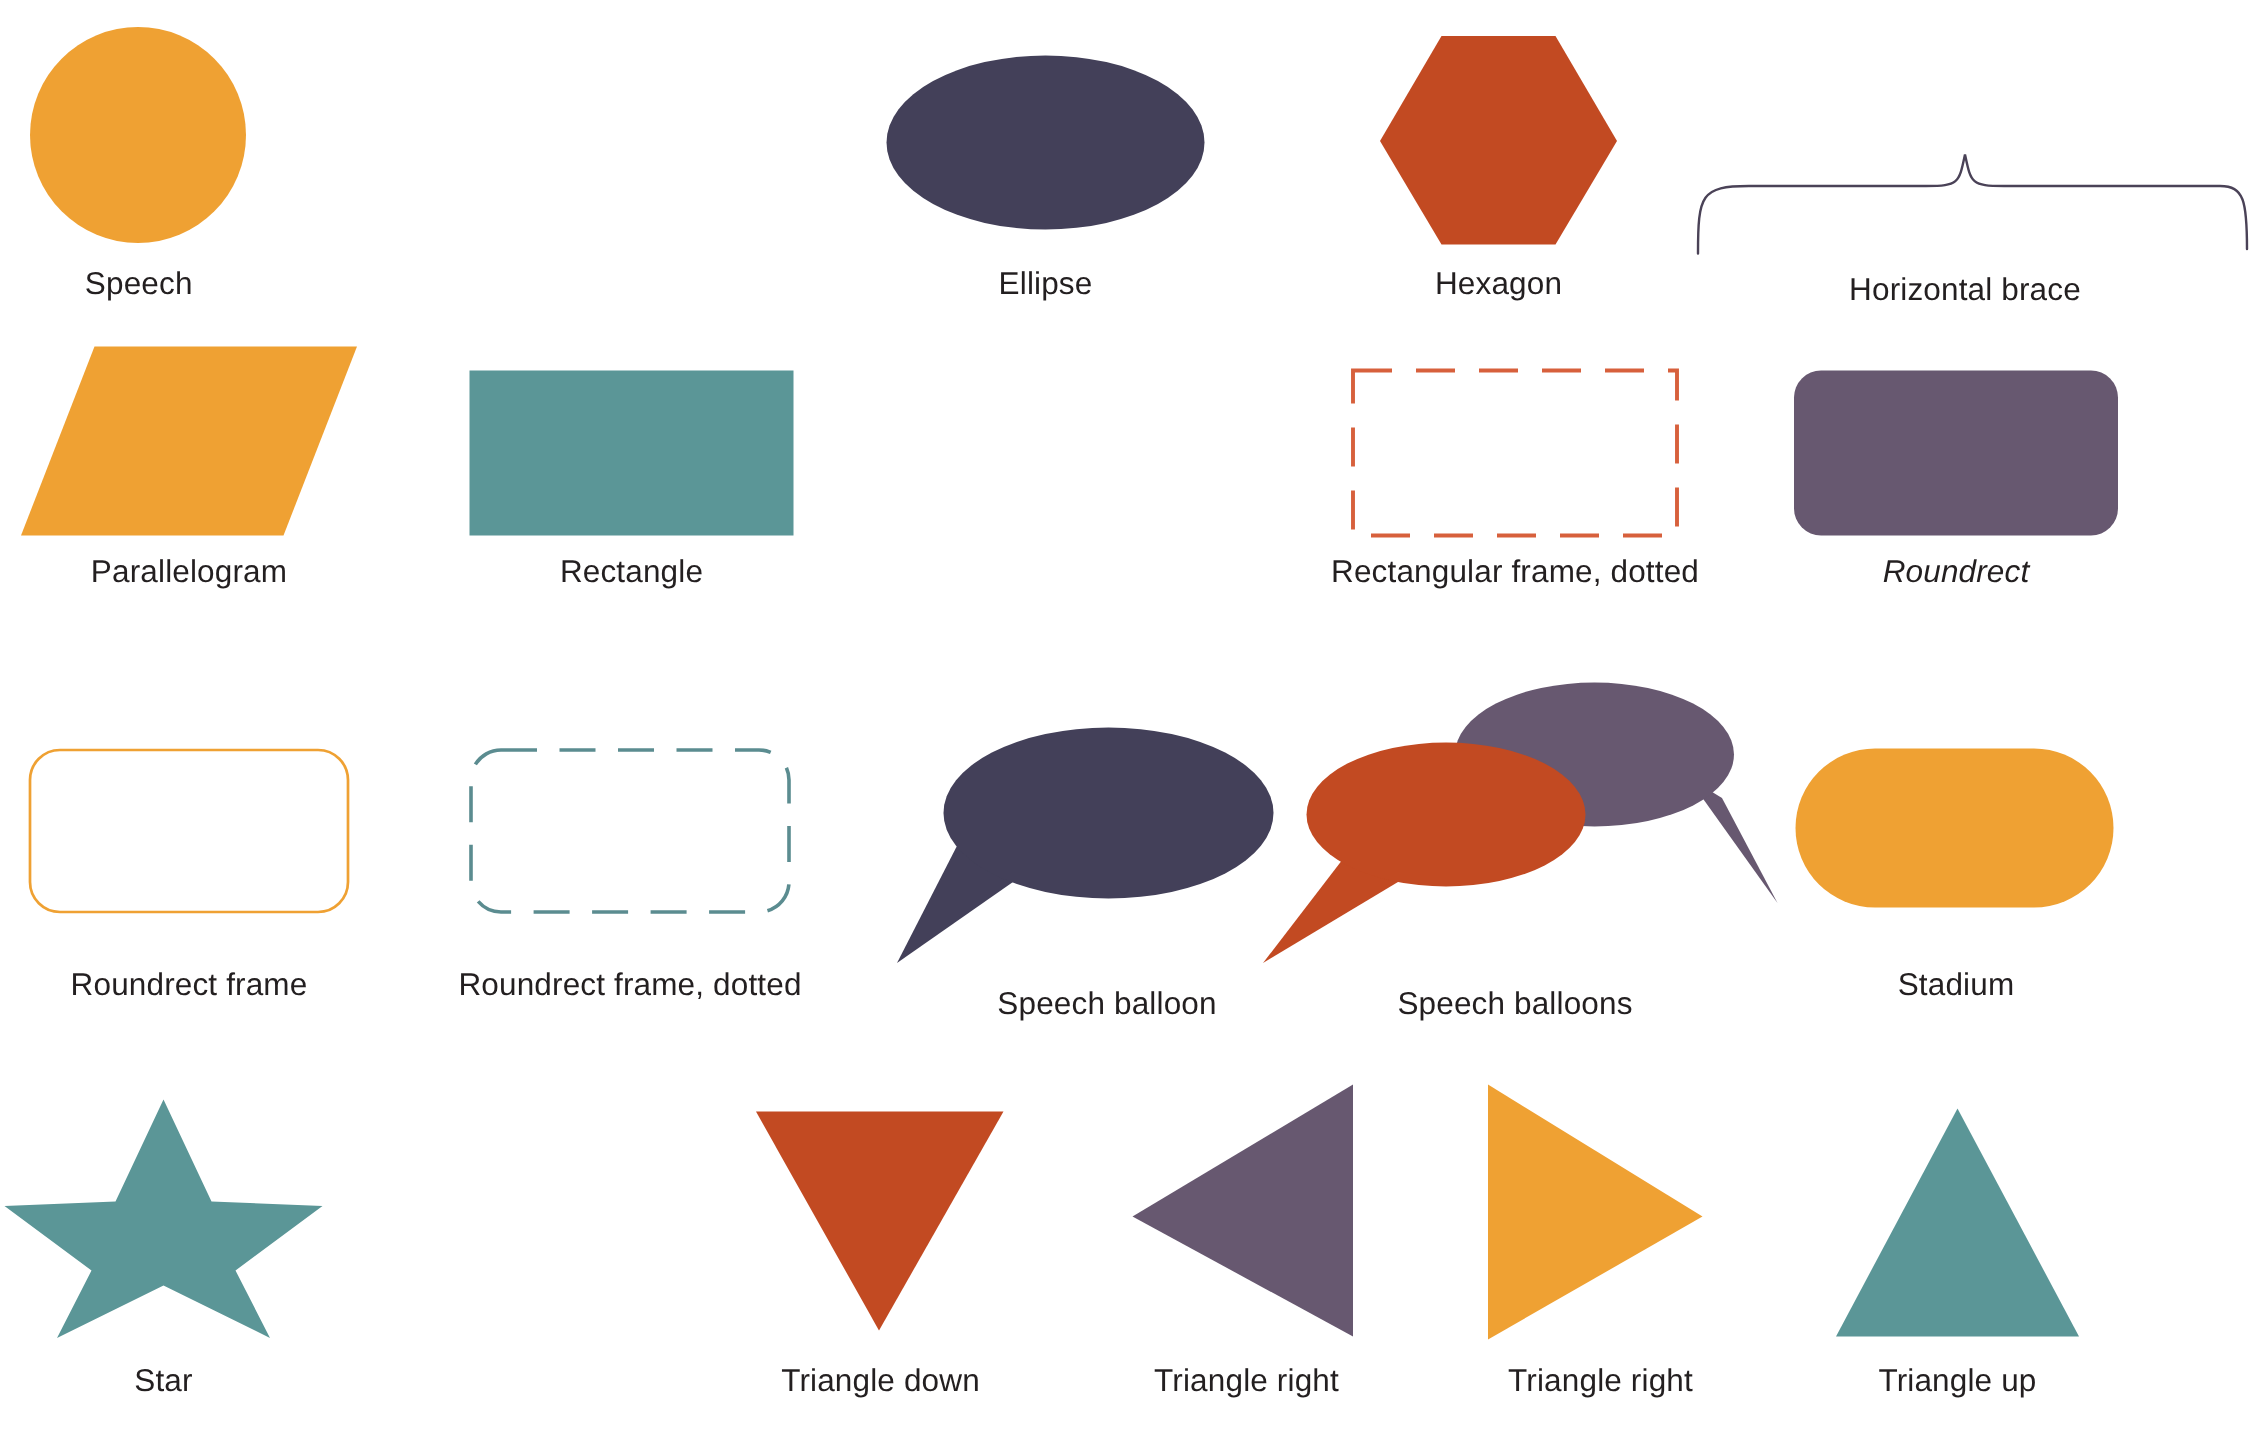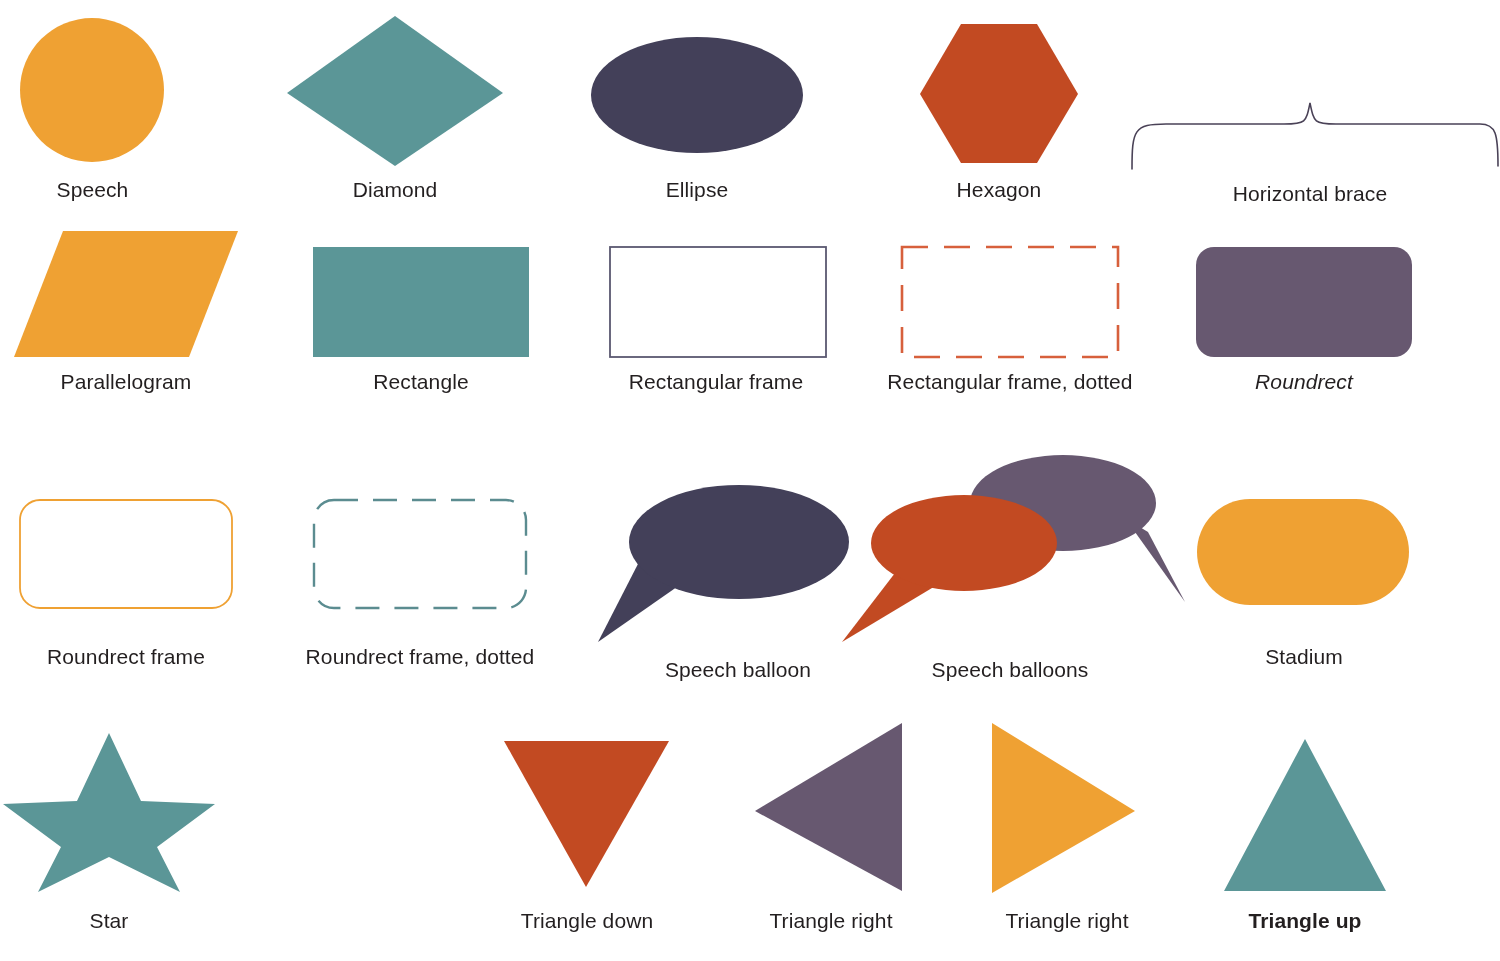--- a/index.html
+++ b/index.html
@@ -50,28 +50,20 @@
 
   <div class="cell" style="left:0px; top:10px; width:185px; height:210px;">
     <div class="shape-slot">
       <svg width="185" height="160" viewBox="0 0 185 160">
         <circle cx="92" cy="80" r="72" fill="#efa133"></circle>
       </svg>
     </div>
     <div class="caption" style="top:168px;">Speech</div>
   </div>
 
-  <div class="cell" style="left:286px; top:10px; width:218px; height:210px;">
-    <div class="shape-slot">
-      <svg width="218" height="160" viewBox="0 0 218 160">
-        <polygon points="109,6 217,83 109,156 1,83" fill="#5b9697"></polygon>
-      </svg>
-    </div>
-    <div class="caption" style="top:168px;">Diamond</div>
-  </div>
 
   <div class="cell" style="left:588px; top:10px; width:218px; height:210px;">
     <div class="shape-slot">
       <svg width="218" height="160" viewBox="0 0 218 160">
         <ellipse cx="109" cy="85" rx="106" ry="58" fill="#434059"></ellipse>
       </svg>
     </div>
     <div class="caption" style="top:168px;">Ellipse</div>
   </div>
 
@@ -110,28 +102,20 @@
 
   <div class="cell" style="left:295px; top:230px; width:252px; height:180px;">
     <div class="shape-slot">
       <svg width="252" height="128" viewBox="0 0 252 128">
         <rect x="18" y="17" width="216" height="110" fill="#5b9697"></rect>
       </svg>
     </div>
     <div class="caption" style="top:140px;">Rectangle</div>
   </div>
 
-  <div class="cell" style="left:590px; top:230px; width:252px; height:180px;">
-    <div class="shape-slot">
-      <svg width="252" height="128" viewBox="0 0 252 128">
-        <rect x="20" y="17" width="216" height="110" fill="#ffffff" stroke="#5a5870" stroke-width="1.8"></rect>
-      </svg>
-    </div>
-    <div class="caption" style="top:140px;">Rectangular frame</div>
-  </div>
 
   <div class="cell" style="left:862px; top:230px; width:296px; height:180px;">
     <div class="shape-slot">
       <svg width="296" height="128" viewBox="0 0 296 128">
         <rect x="40" y="17" width="216" height="110" fill="#ffffff" stroke="#d7603c" stroke-width="2.6" stroke-dasharray="26 16"></rect>
       </svg>
     </div>
     <div class="caption" style="top:140px;">Rectangular frame, dotted</div>
   </div>
 
@@ -235,16 +219,16 @@
     </div>
     <div class="caption" style="top:194px;">Triangle right</div>
   </div>
 
   <div class="cell" style="left:1196px; top:715px; width:218px; height:240px;">
     <div class="shape-slot">
       <svg width="218" height="180" viewBox="0 0 218 180">
         <polygon fill="#5b9697" points="109,24 190,176 28,176"></polygon>
       </svg>
     </div>
-    <div class="caption" style="top:194px;font-weight:bold;">Triangle up</div>
+    <div class="caption" style="top:194px;">Triangle up</div>
   </div>
 
 </div>
 
 </body></html>

